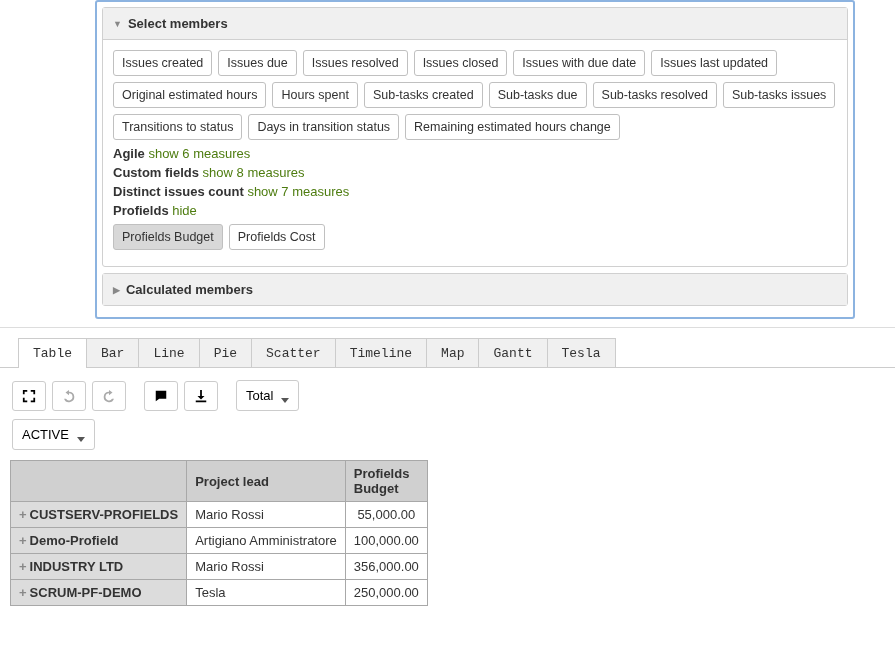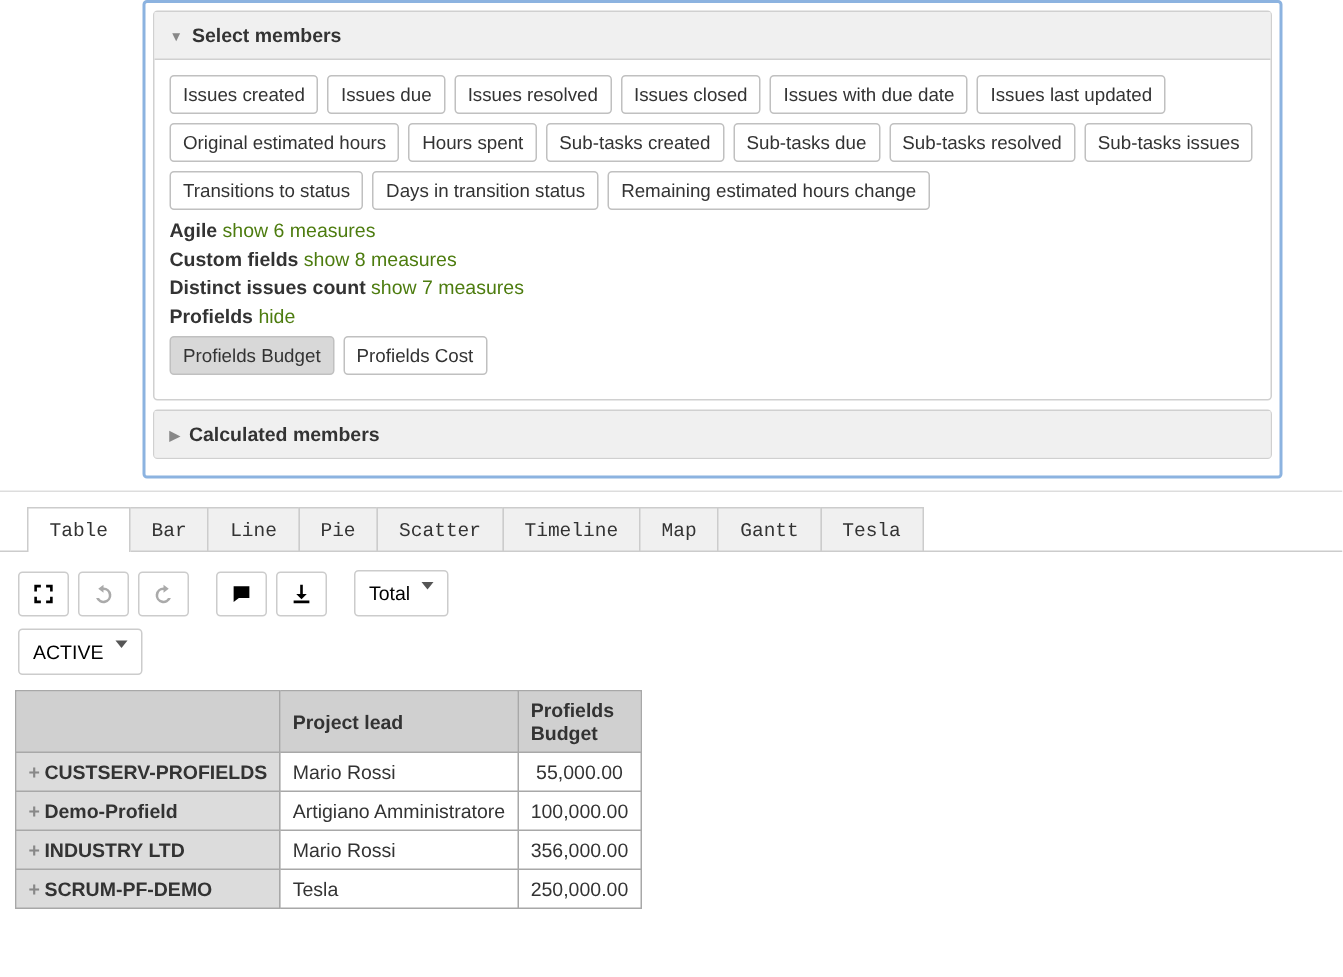--- a/index.html
+++ b/index.html
@@ -103,21 +103,21 @@
     align-items: center;
   }
   .tbtn {
     border: 1px solid #ccc;
     border-radius: 3px;
     background: #fff;
     padding: 7px 9px;
     font-size: 13px;
     cursor: pointer;
     display: inline-flex;
-    align-items: flex-start;
+    align-items: flex-end;
     gap: 5px;
     min-height: 30px;
   }
   .tbtn.disabled { color: #aaa; cursor: default; }
   .tbtn svg { width: 14px; height: 14px; fill: currentColor; }
   .caret {
     display: inline-block;
     width: 0; height: 0;
     border-left: 4px solid transparent;
     border-right: 4px solid transparent;

